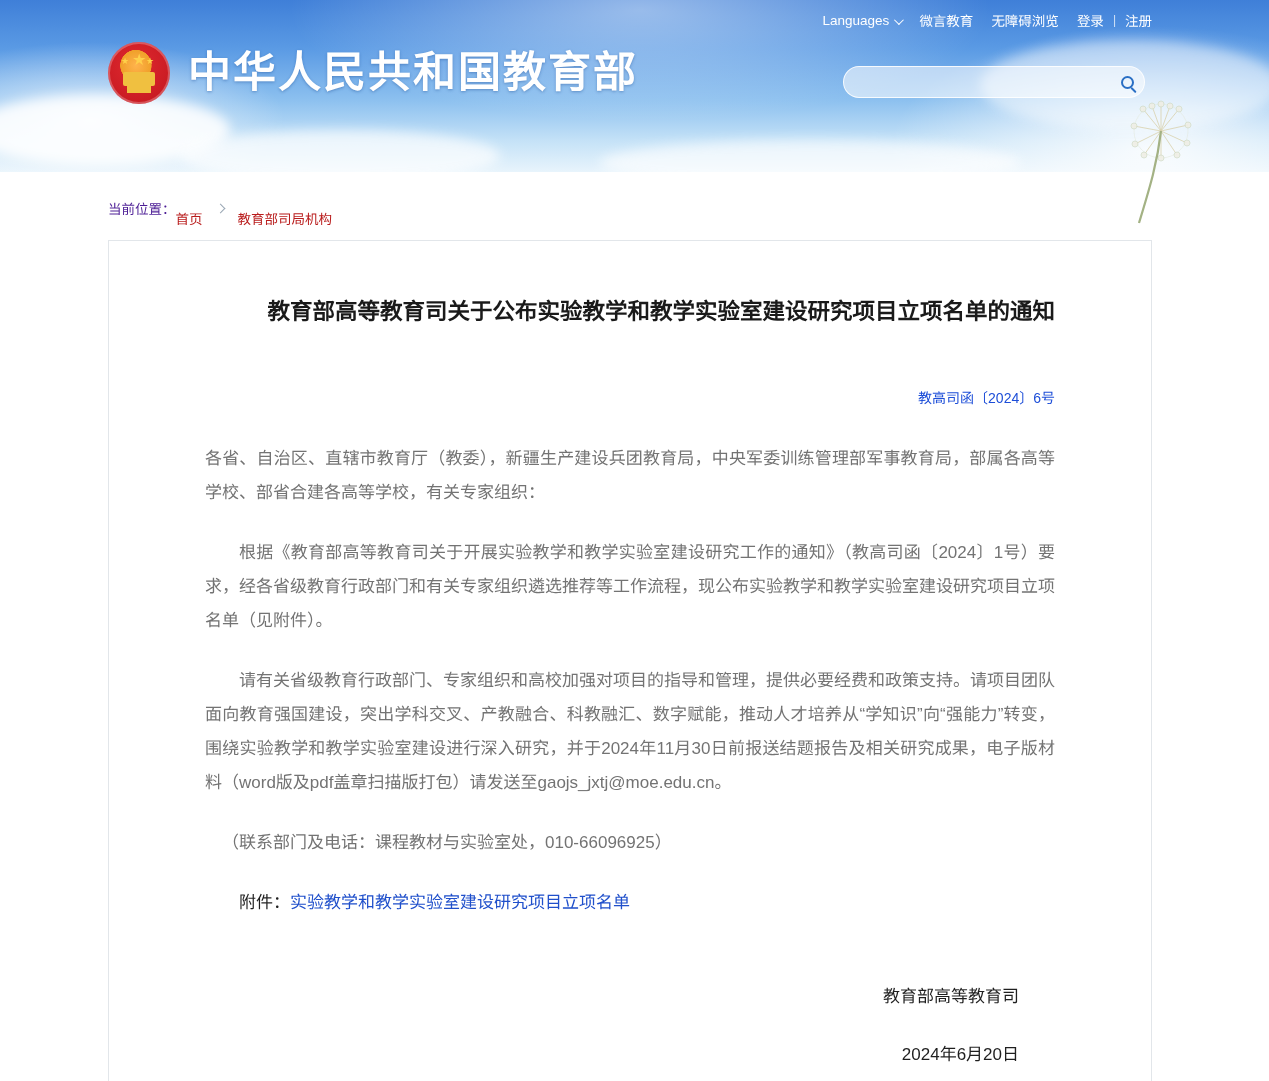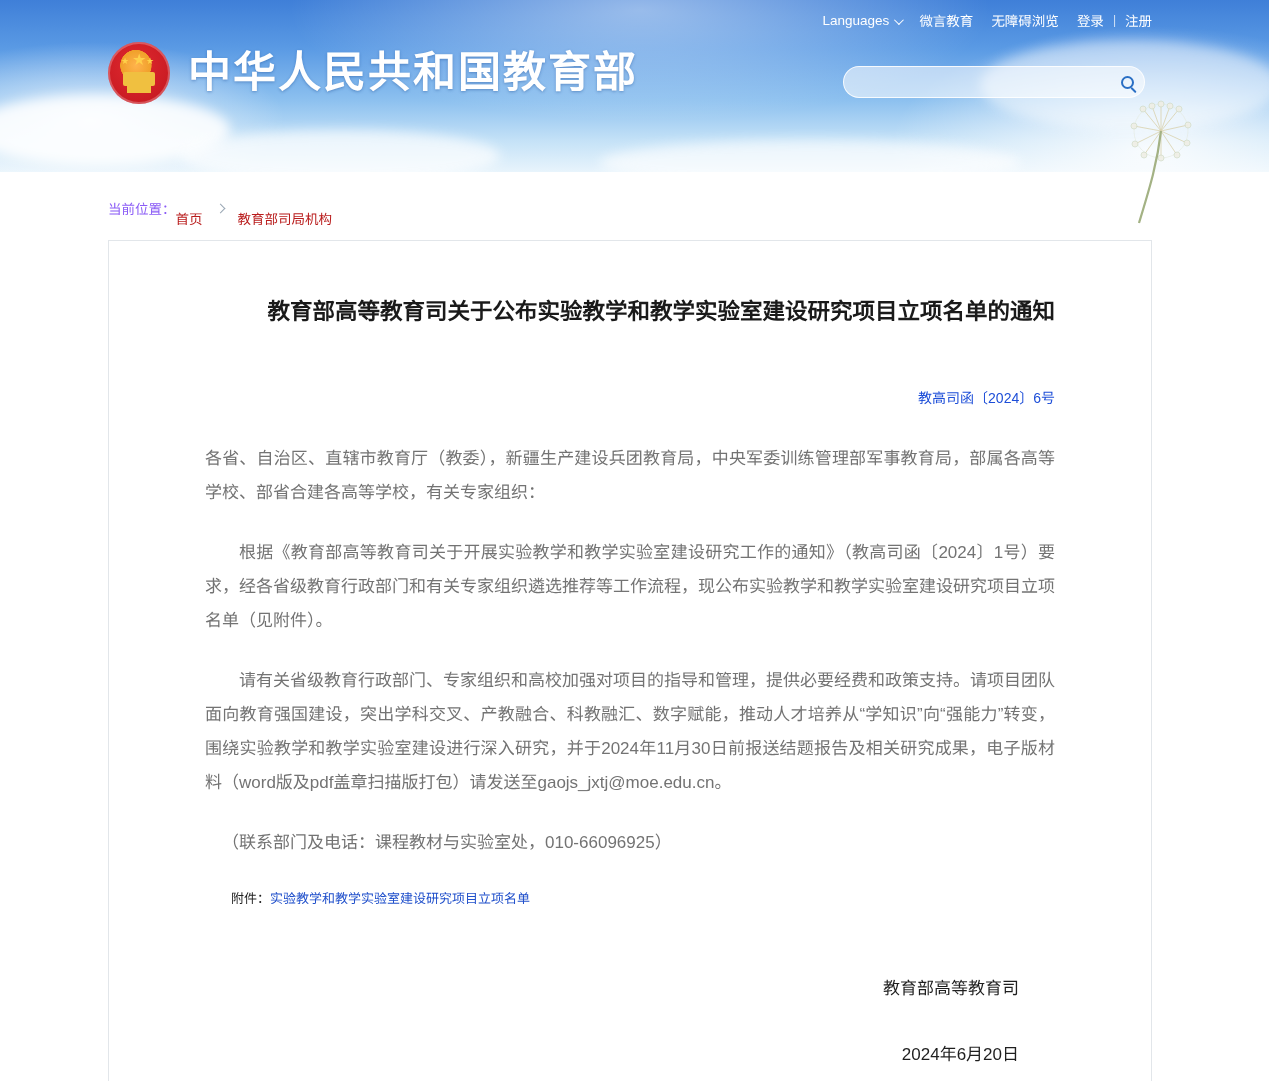--- a/index.html
+++ b/index.html
@@ -187,21 +187,21 @@
   .crumbs {
     width: 1269px;
     padding: 16px 0 12px 108px;
     font-size: 13.5px;
     color: #444;
     background: #ffffff;
     display: flex;
     align-items: center;
     gap: 0;
   }
-  .crumbs .label { color: #8b5cf6; }
+  .crumbs .label { color: #4c1d95; }
   .crumbs a { color: #b91c1c; text-decoration: none; margin-top: 20px; }
   .crumb-sep {
     display: inline-block;
     margin: 0 14px;
     width: 7px; height: 7px;
     border-top: 1.5px solid #9aa7b4;
     border-right: 1.5px solid #9aa7b4;
     transform: rotate(45deg);
   }
 
@@ -233,38 +233,38 @@
   .para {
     font-size: 17px;
     line-height: 2.0;
     color: #737373;
     text-align: justify;
     margin: 0 0 26px 0;
   }
   .para.indent { text-indent: 2em; }
   .para.small-indent { text-indent: 1em; }
   .attach {
-    font-size: 13px;
+    font-size: 17px;
     line-height: 2.0;
     color: #1f1f1f;
     text-indent: 2em;
     margin: 14px 0 60px 0;
   }
   .attach a {
     color: #1f4fcb;
     text-decoration: none;
   }
   .sign {
     text-align: right;
     font-size: 17px;
     color: #1f1f1f;
     line-height: 2.0;
     padding-right: 36px;
   }
-  .sign .date { margin-top: 32px; }
+  .sign .date { margin-top: 24px; }
 </style>
 </head>
 <body>
 
 <div class="page">
 
   <div class="header">
     <div class="cloud c1"></div>
     <div class="cloud c2"></div>
     <div class="cloud c3"></div>

